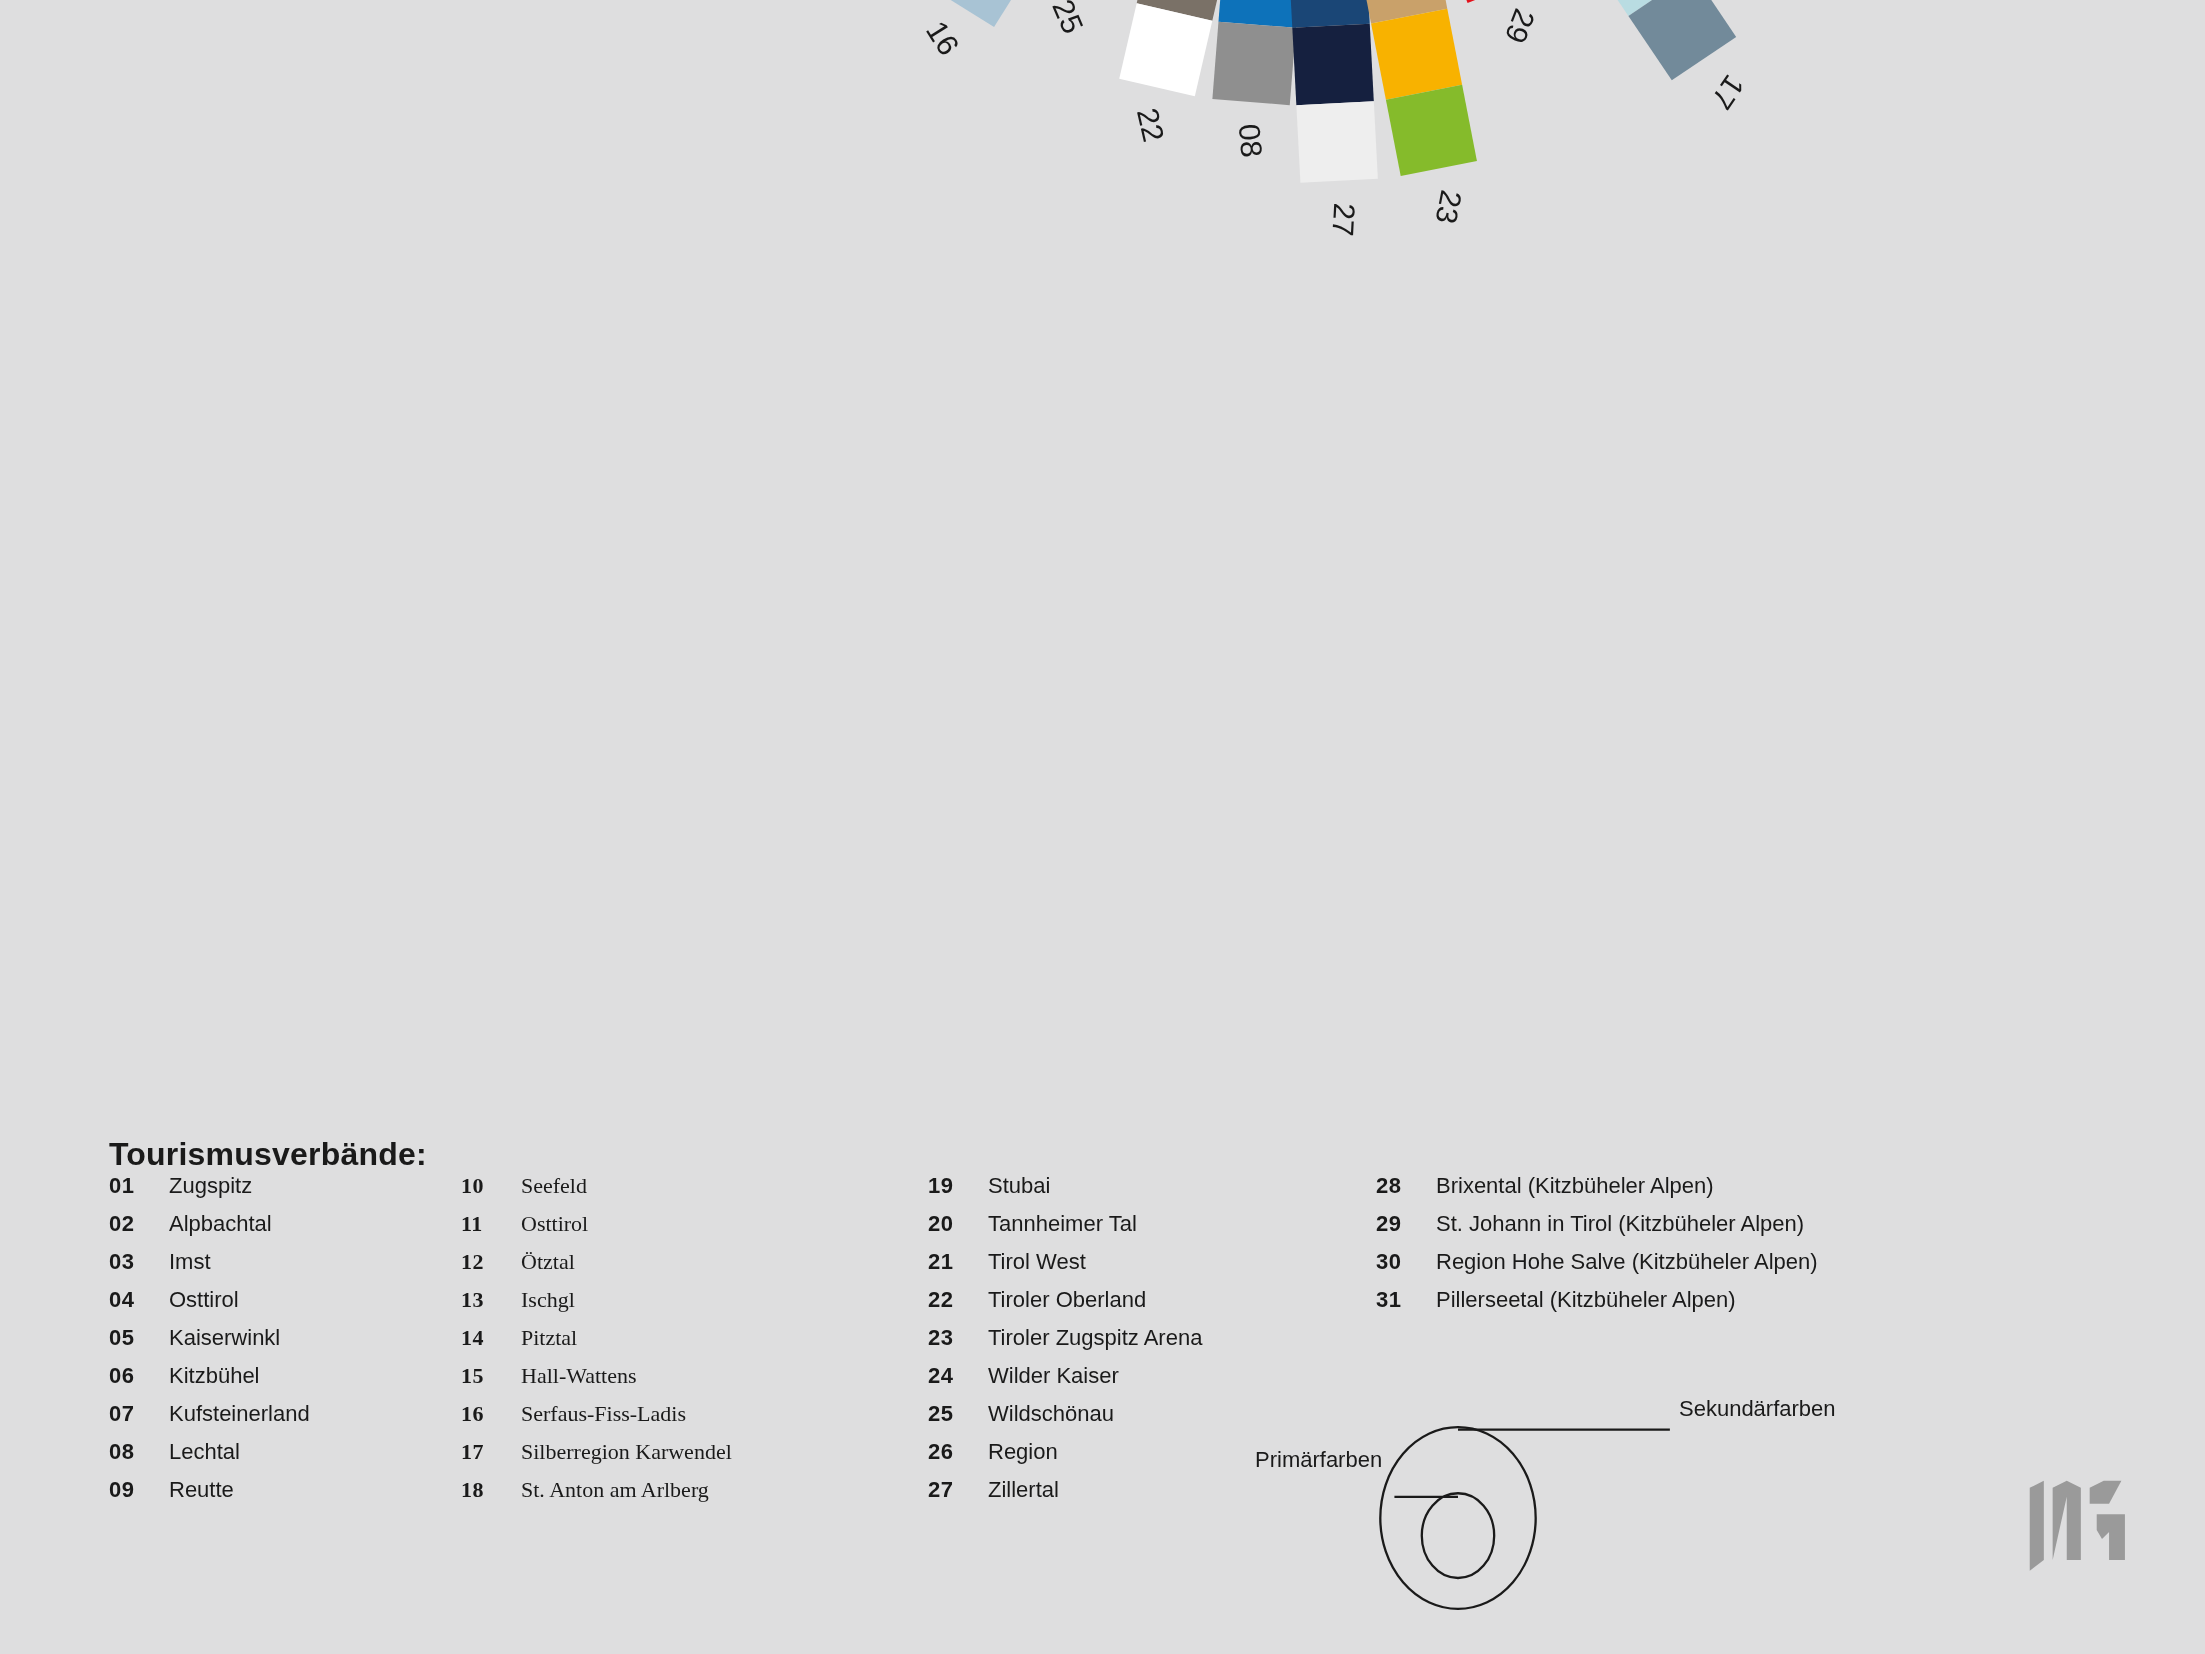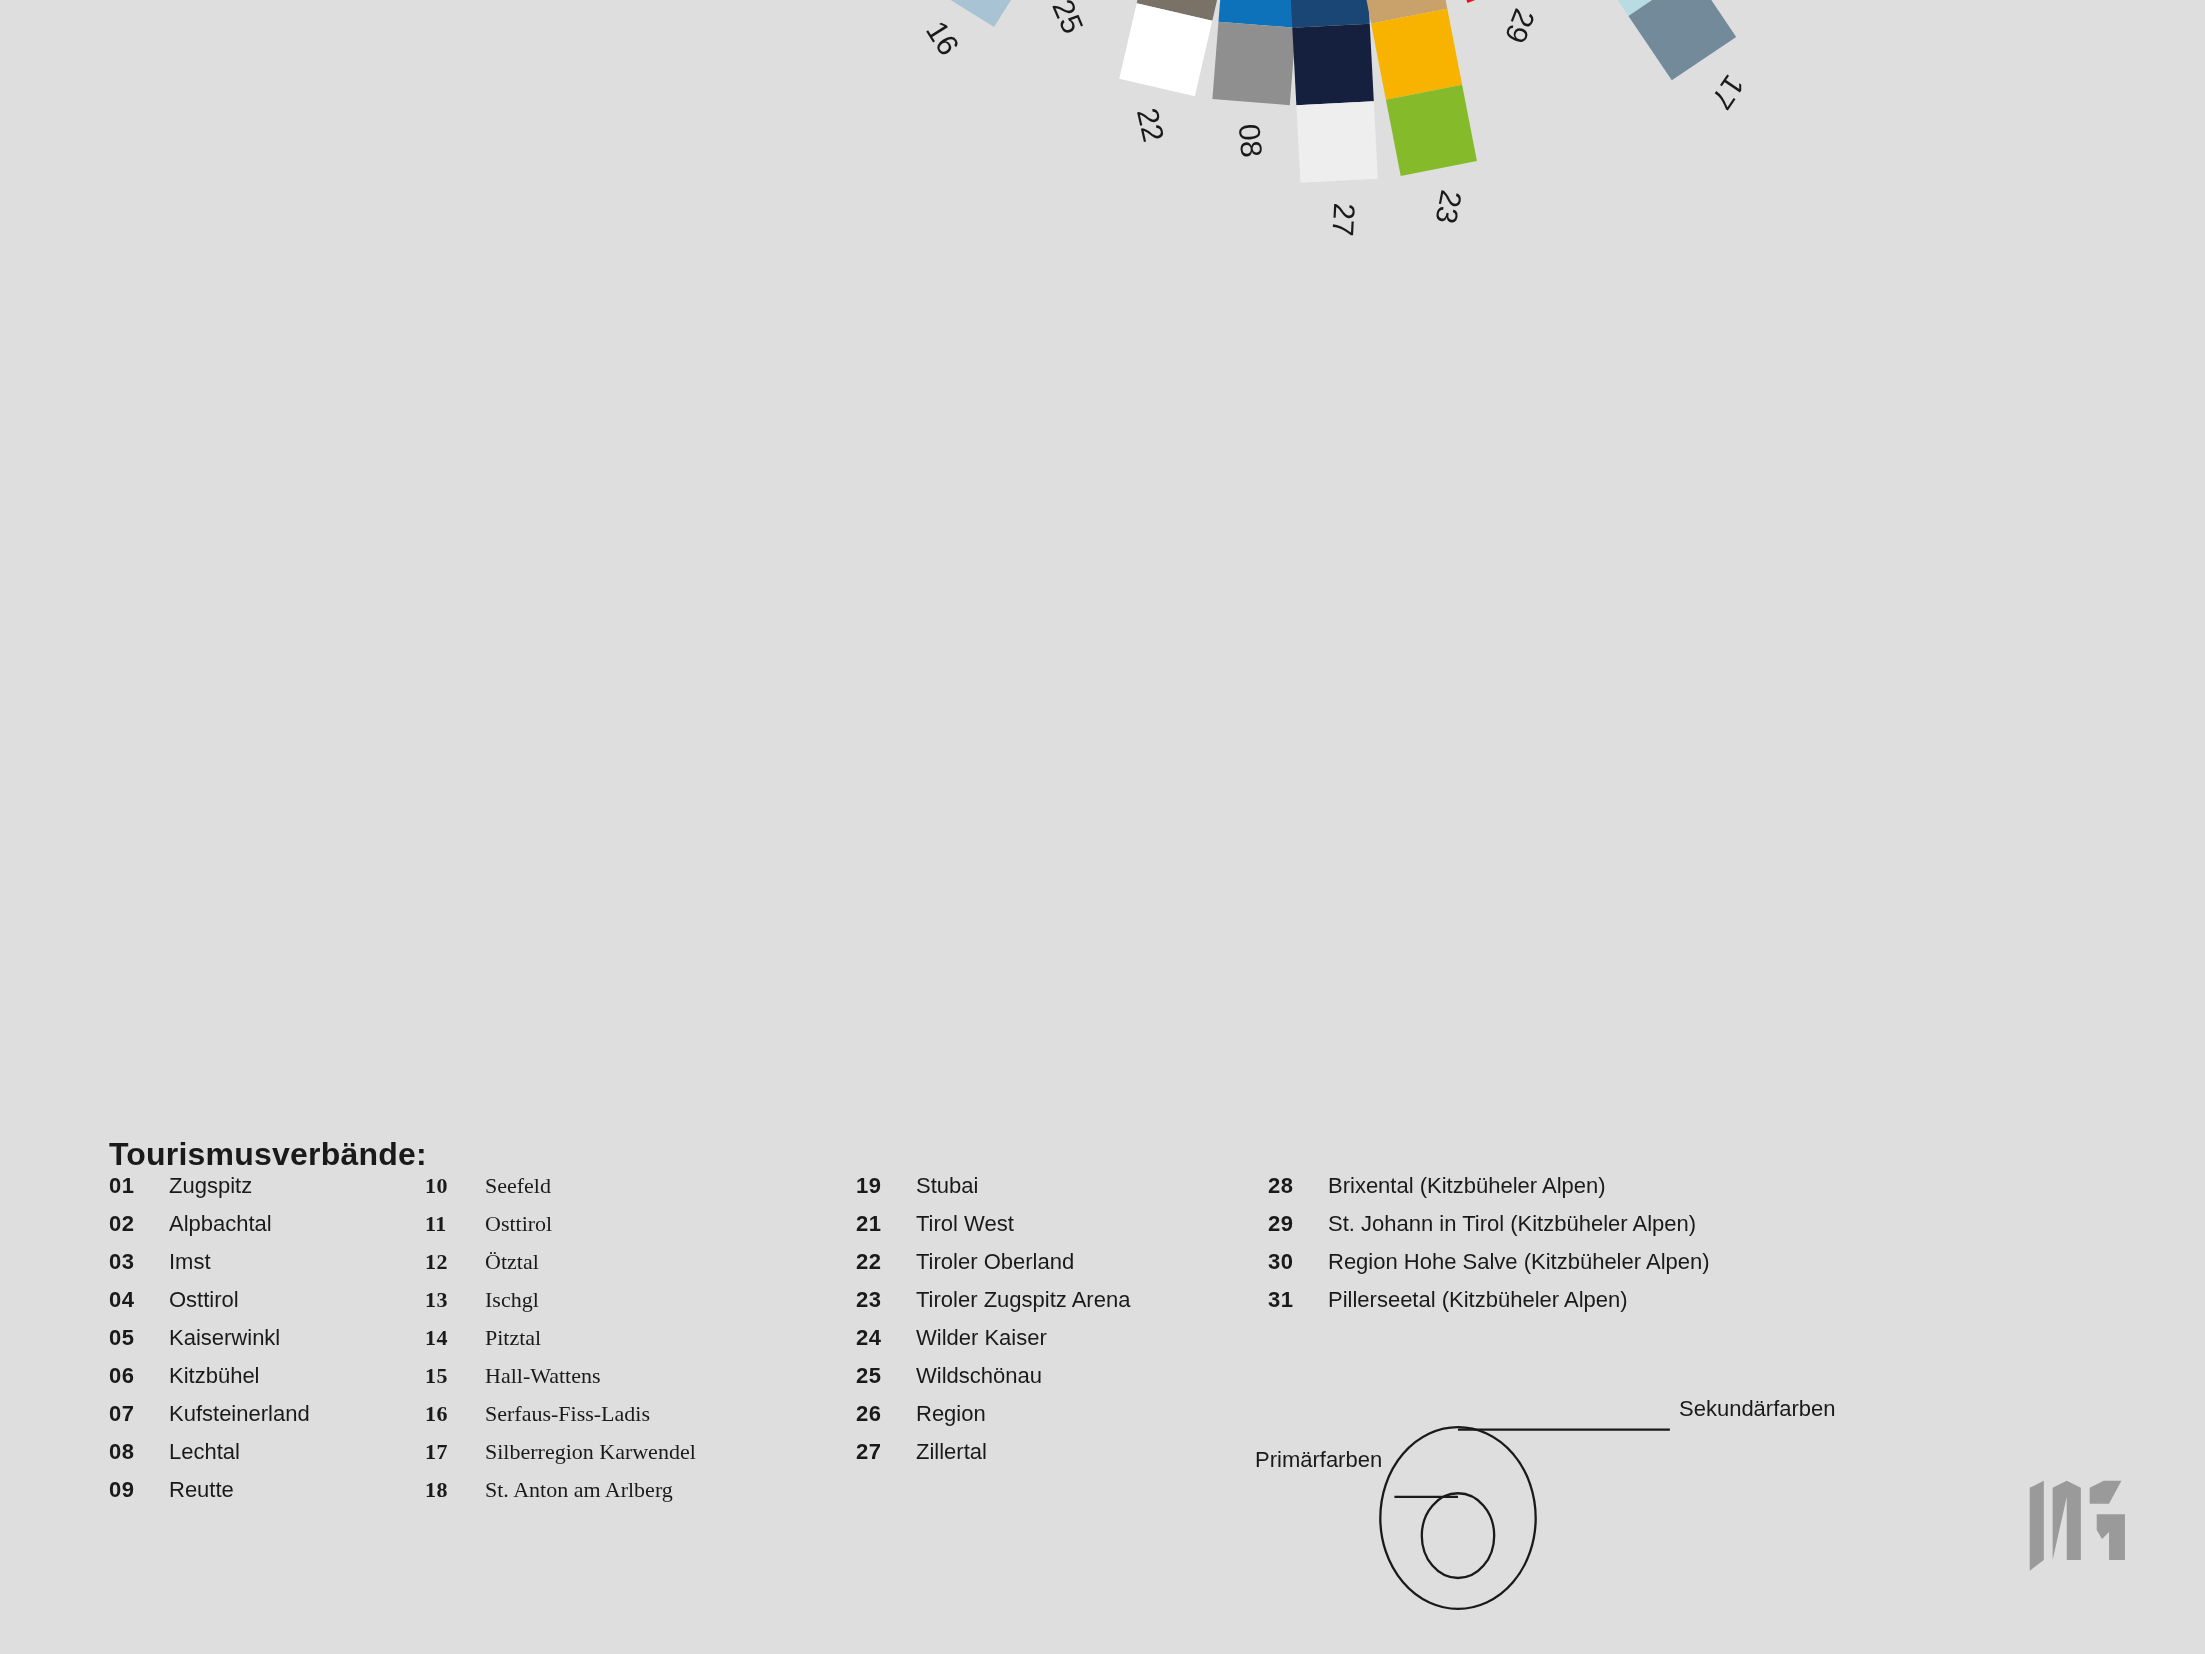--- a/index.html
+++ b/index.html
@@ -33,20 +33,21 @@
     width: 1853px;
   }
   .legend-title {
     font-size: 32px;
     font-weight: bold;
     letter-spacing: 0.2px;
   }
   .legend-cols {
     display: flex;
     align-items: flex-start;
+    gap: 36px;
   }
   .legend-col {
     display: flex;
     flex-direction: column;
   }
   .legend-col.c1 { width: 316px; }
   .legend-col.c2 { width: 431px; font-family: Liberation Serif, serif; }
   .legend-col.c3 { width: 412px; }
   .legend-col.c4 { width: 565px; }
 
@@ -271,20 +272,24 @@
       <div class="legend-row">
           <span class="legend-num">18</span>
           <span class="legend-label">St. Anton am Arlberg</span>
         </div>
     </div>
 
     <div class="legend-col c3">
       <div class="legend-row">
           <span class="legend-num">19</span>
           <span class="legend-label">Stubai</span>
+        </div>
+      <div class="legend-row">
+          <span class="legend-num">20</span>
+          <span class="legend-label">Tannheimer Tal</span>
         </div>
       <div class="legend-row">
           <span class="legend-num">21</span>
           <span class="legend-label">Tirol West</span>
         </div>
       <div class="legend-row">
           <span class="legend-num">22</span>
           <span class="legend-label">Tiroler Oberland</span>
         </div>
       <div class="legend-row">

